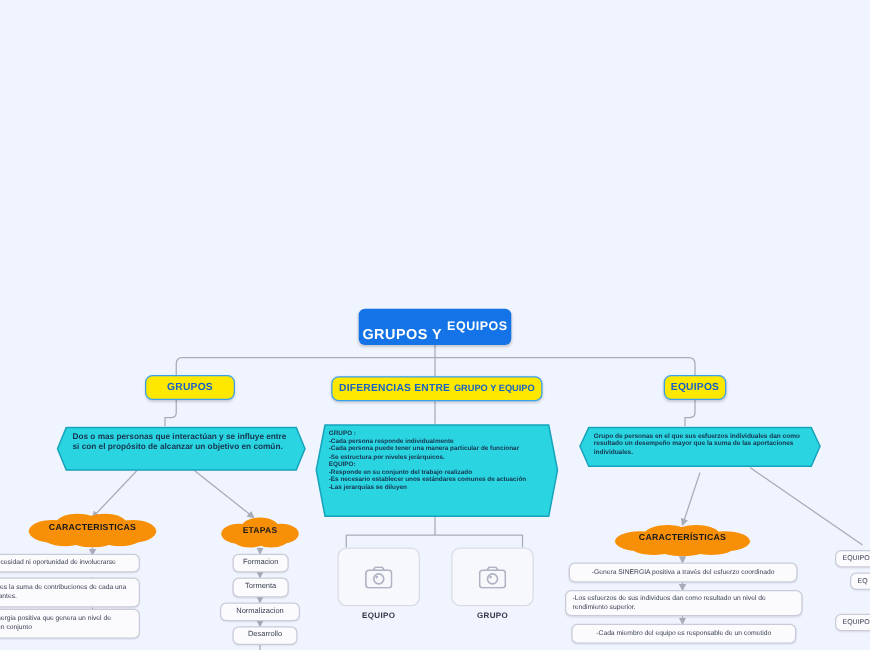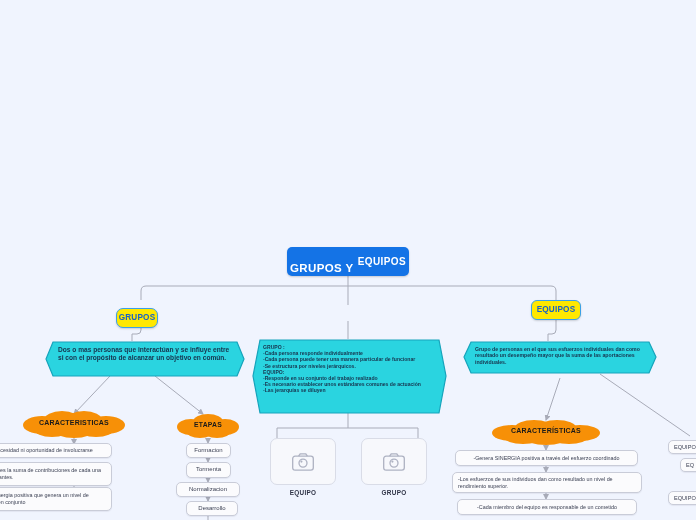--- a/index.html
+++ b/index.html
@@ -124,24 +124,28 @@
         <path d="M0,0 L6,3 L0,6 z" fill="#a8abb8"></path>
       </marker>
     </defs>
   </svg>
 
   <div class="node root" style="left:287px;top:247px;width:122px;height:29px;">
     <span class="big">GRUPOS Y</span>
     <span class="sm">EQUIPOS</span>
   </div>
 
-  <div class="node ylw" style="left:116px;top:308px;width:42px;height:20px;border-radius:7px;">
+  <div class="node ylw" style="left:116px;top:300px;width:72px;height:20px;">
     <span class="big">GRUPOS</span>
   </div>
 
+  <div class="node ylw" style="left:265px;top:301px;width:169px;height:20px;">
+    <span class="big">DIFERENCIAS ENTRE</span>
+    <span class="sm">GRUPO Y EQUIPO</span>
+  </div>
 
   <div class="node ylw" style="left:531px;top:300px;width:50px;height:20px;">
     <span class="big">EQUIPOS</span>
   </div>
 
   <div class="cyanwrap cyan-a" style="left:45px;top:341px;width:200px;height:36px;">
     <svg width="200" height="36" viewBox="0 0 200 36">
       <path d="M8,1 L192,1 L199,18 L192,35 L8,35 L1,18 Z" fill="#2ad4e0" stroke="#16a3bb" stroke-width="1.2"></path>
     </svg>
     <div class="txt" style="left:13px;top:5px;width:178px;">Dos o mas personas que interactúan y se influye entre si con el propósito de alcanzar un objetivo en común.</div>

